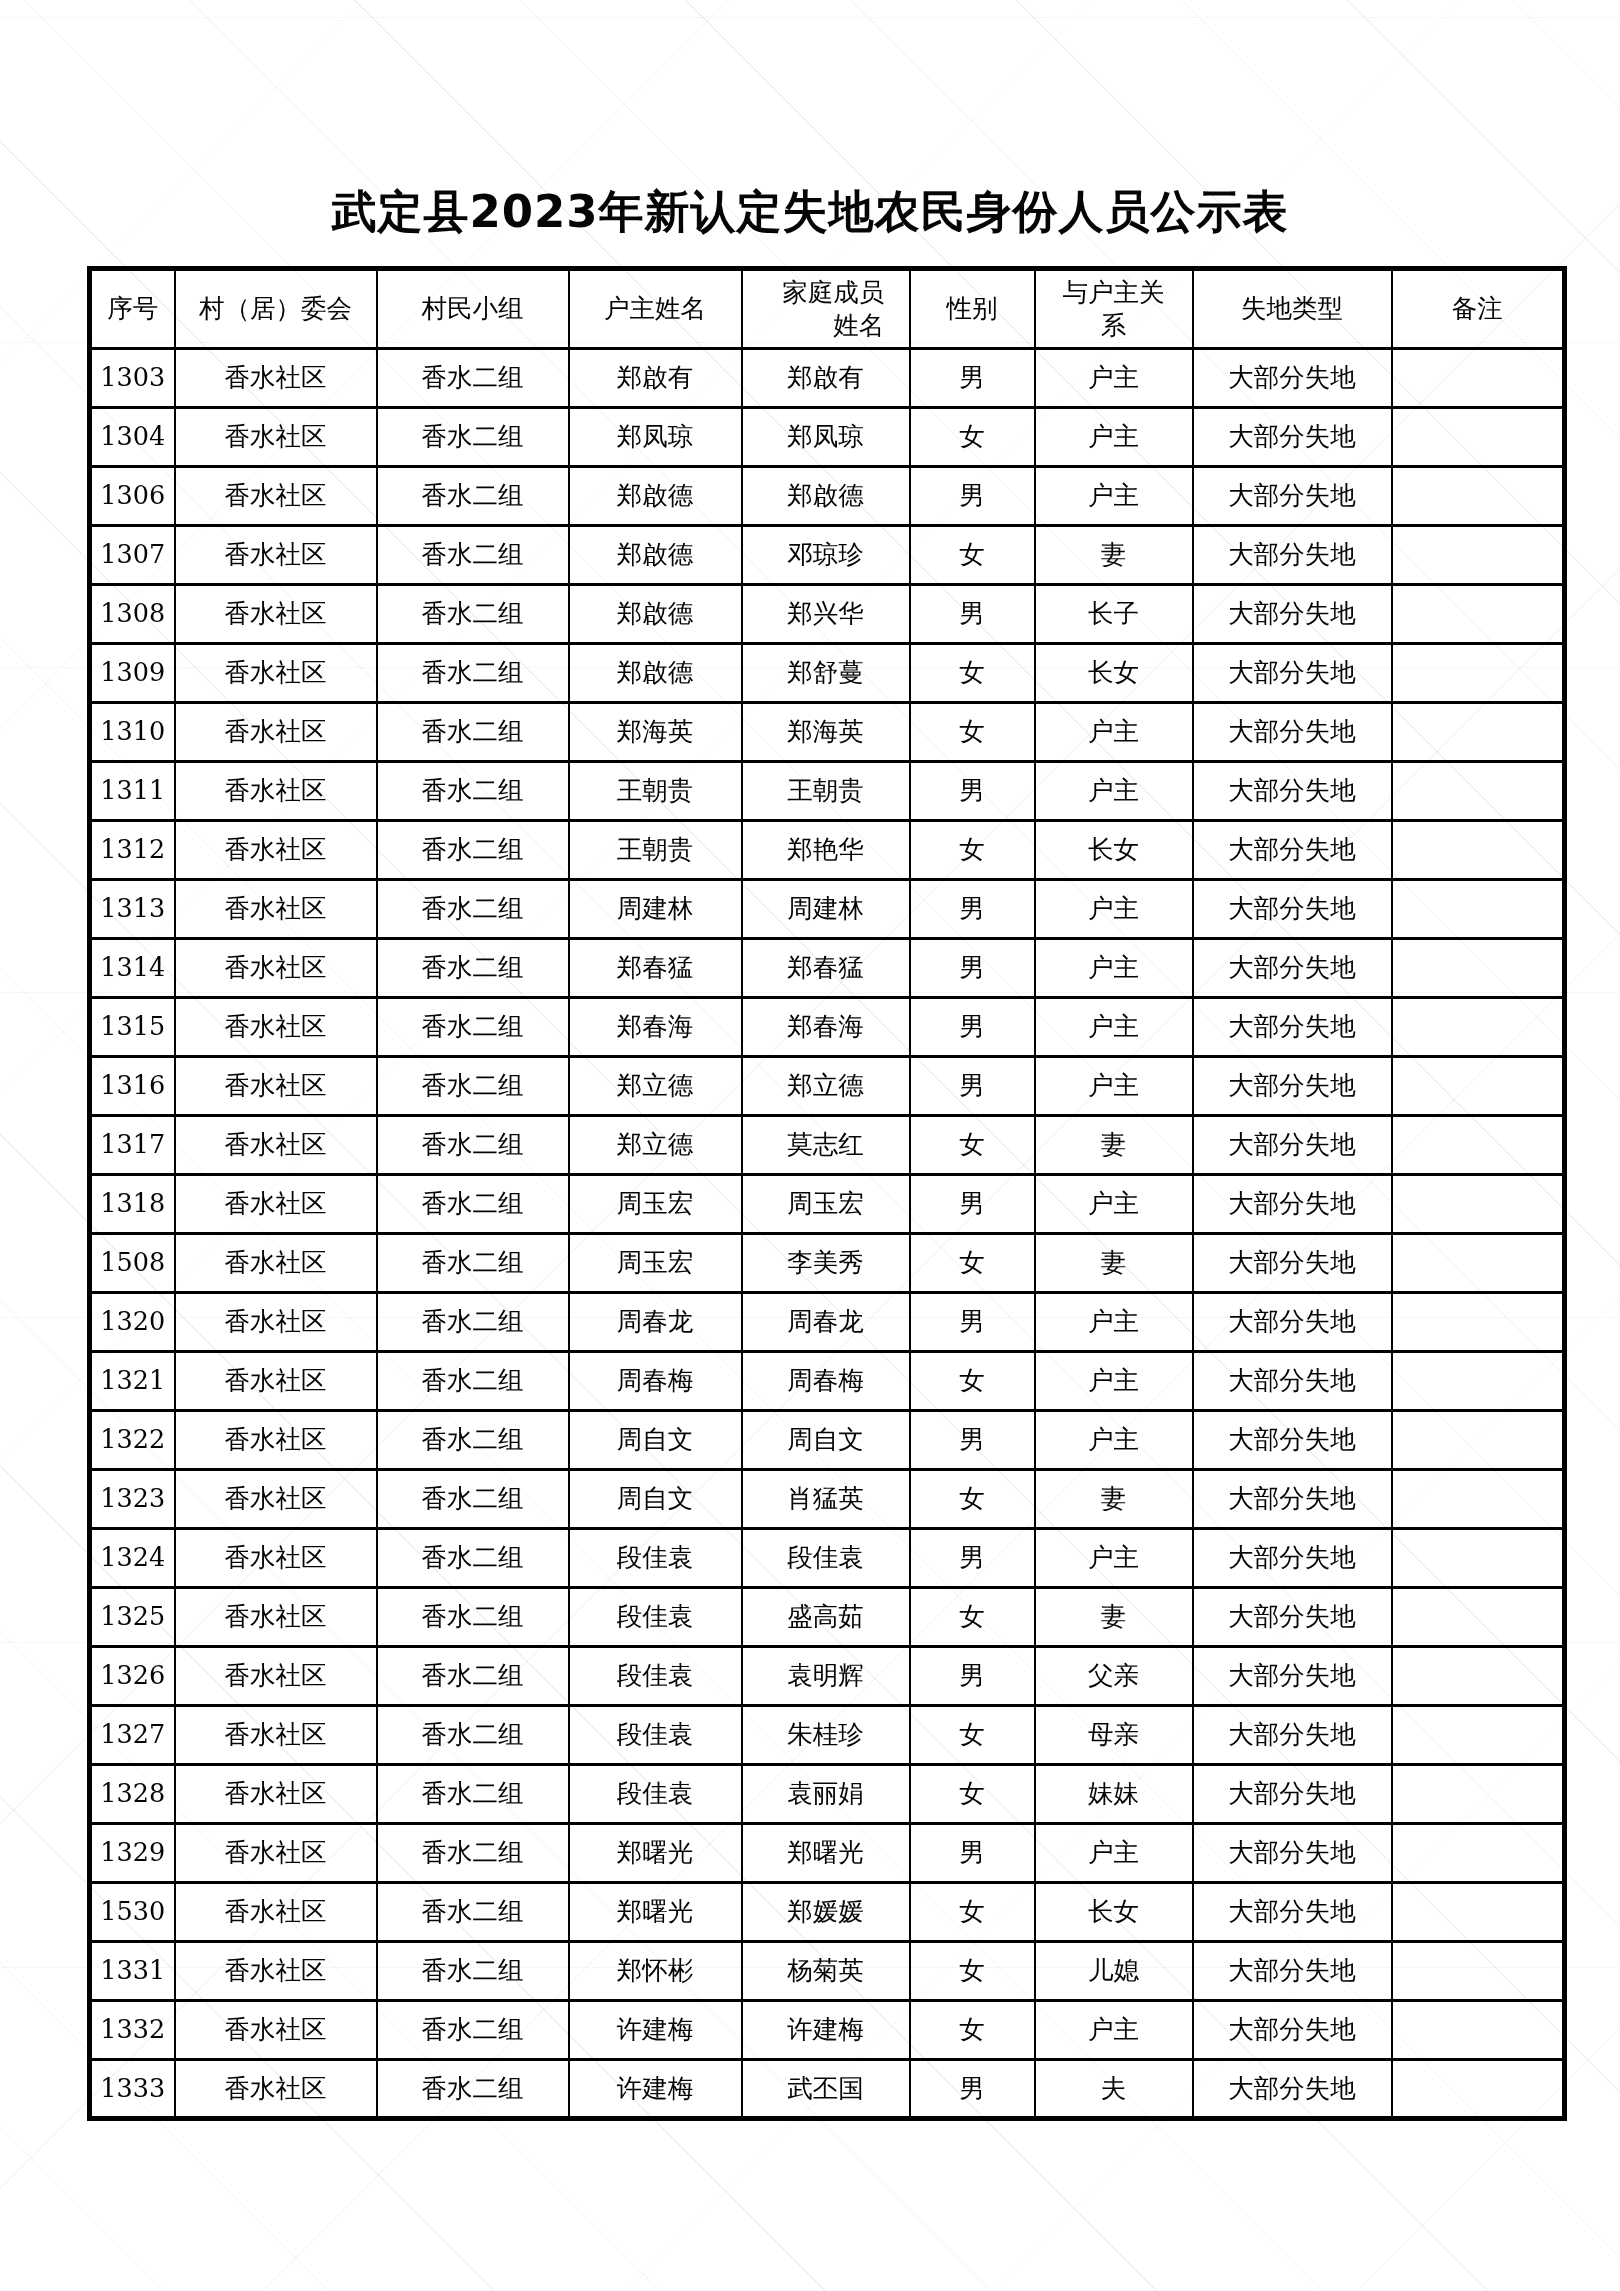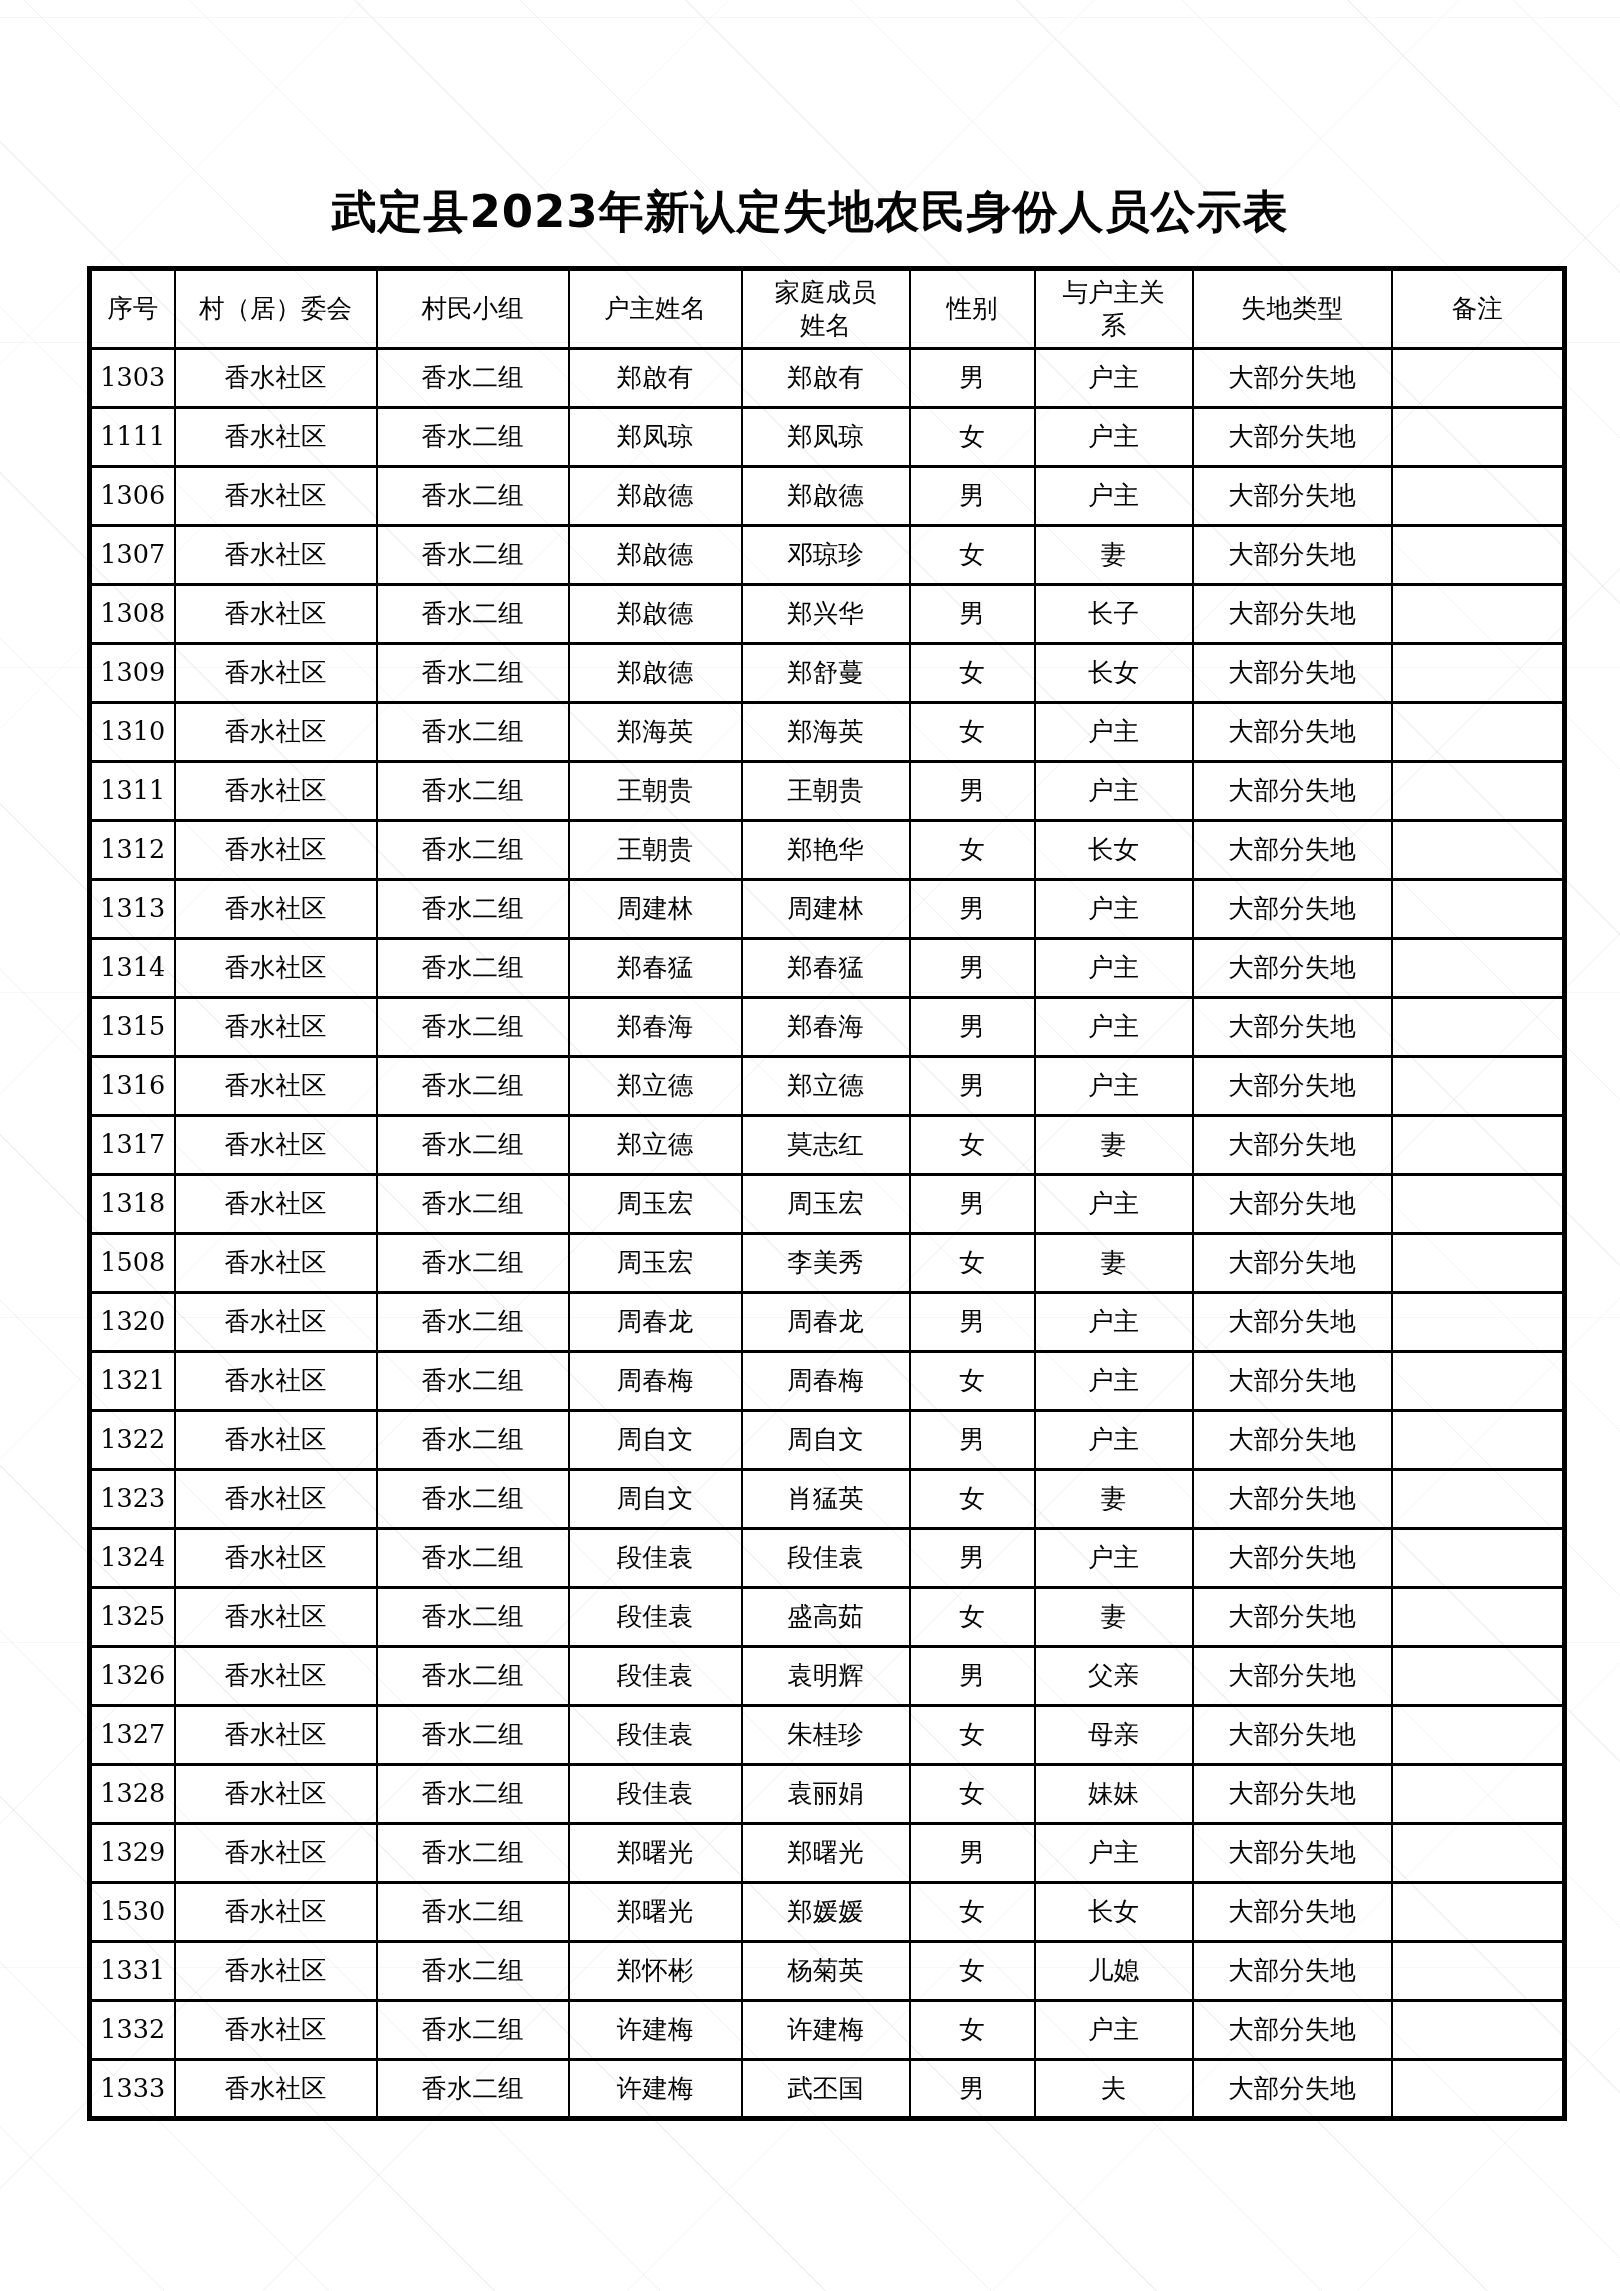--- a/index.html
+++ b/index.html
@@ -54,21 +54,21 @@
     vertical-align: middle;
     padding: 0 3.9px;
     overflow: hidden;
     font-weight: normal;
     line-height: 1.25;
   }
   table.notice { border: 5.9px solid #000; padding-left: 32px; }
   thead tr { height: 80px; }
   tbody tr { height: 59px; }
   .hwrap { display: inline-block; line-height: 1.3; }
-  .hwrap.wrap-member   { max-width: 4.6em; }
+  .hwrap.wrap-member   { max-width: 4.6em; text-align: right; }
   .hwrap.wrap-relation { max-width: 4.5em; }
 </style>
 </head>
 <body>
 
 <div class="page">
 
   <h1 class="doc-title">武定县2023年新认定失地农民身份人员公示表</h1>
 
   <table class="notice">
@@ -102,21 +102,21 @@
           <td>香水社区</td>
           <td>香水二组</td>
           <td>郑啟有</td>
           <td>郑啟有</td>
           <td>男</td>
           <td>户主</td>
           <td>大部分失地</td>
           <td></td>
         </tr>
         <tr>
-          <td>1111</td>
+          <td>1304</td>
           <td>香水社区</td>
           <td>香水二组</td>
           <td>郑凤琼</td>
           <td>郑凤琼</td>
           <td>女</td>
           <td>户主</td>
           <td>大部分失地</td>
           <td></td>
         </tr>
         <tr>

